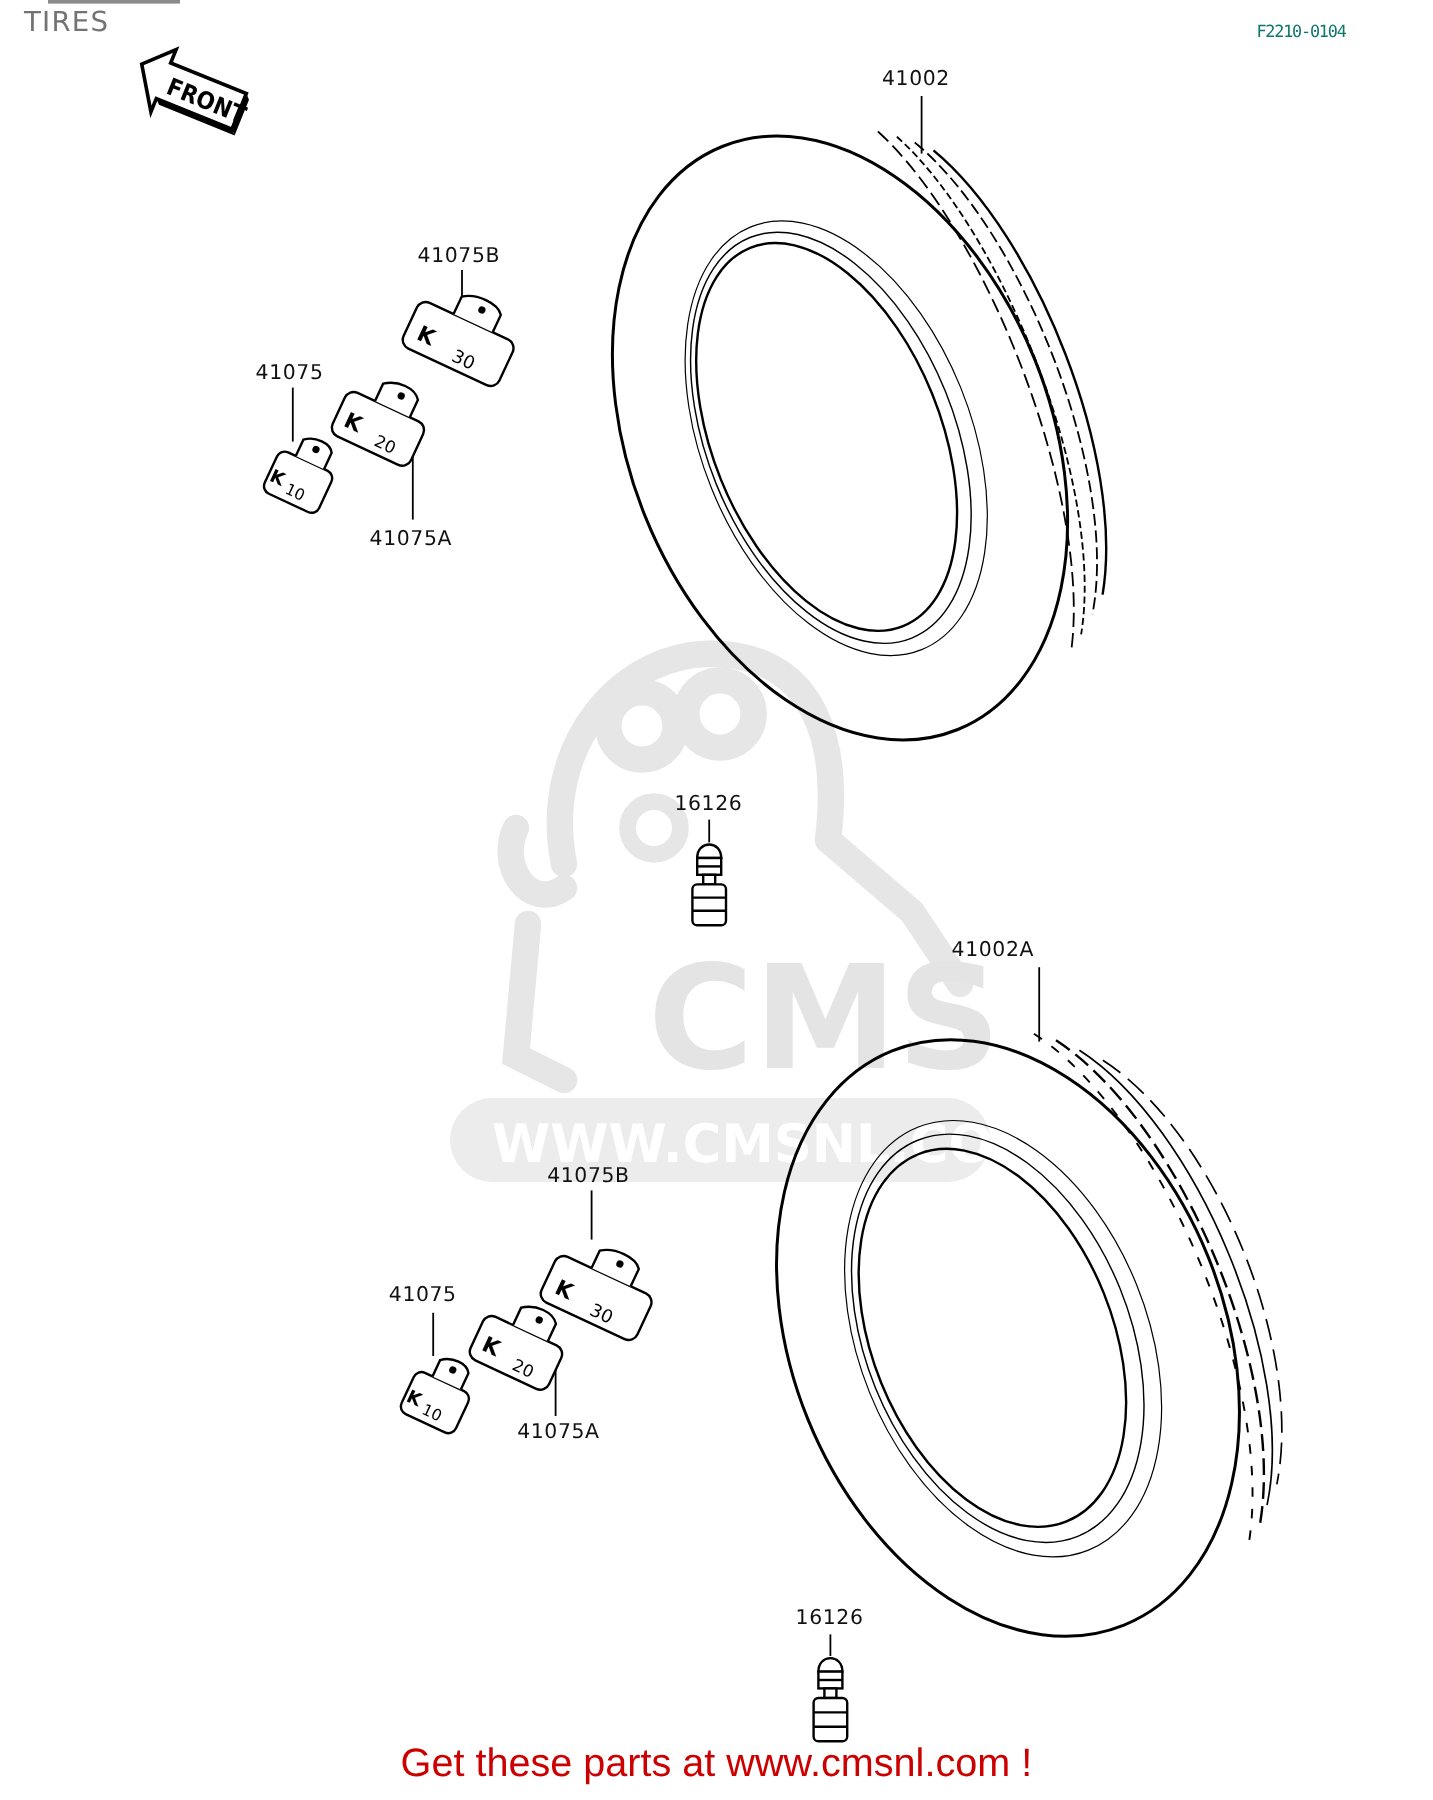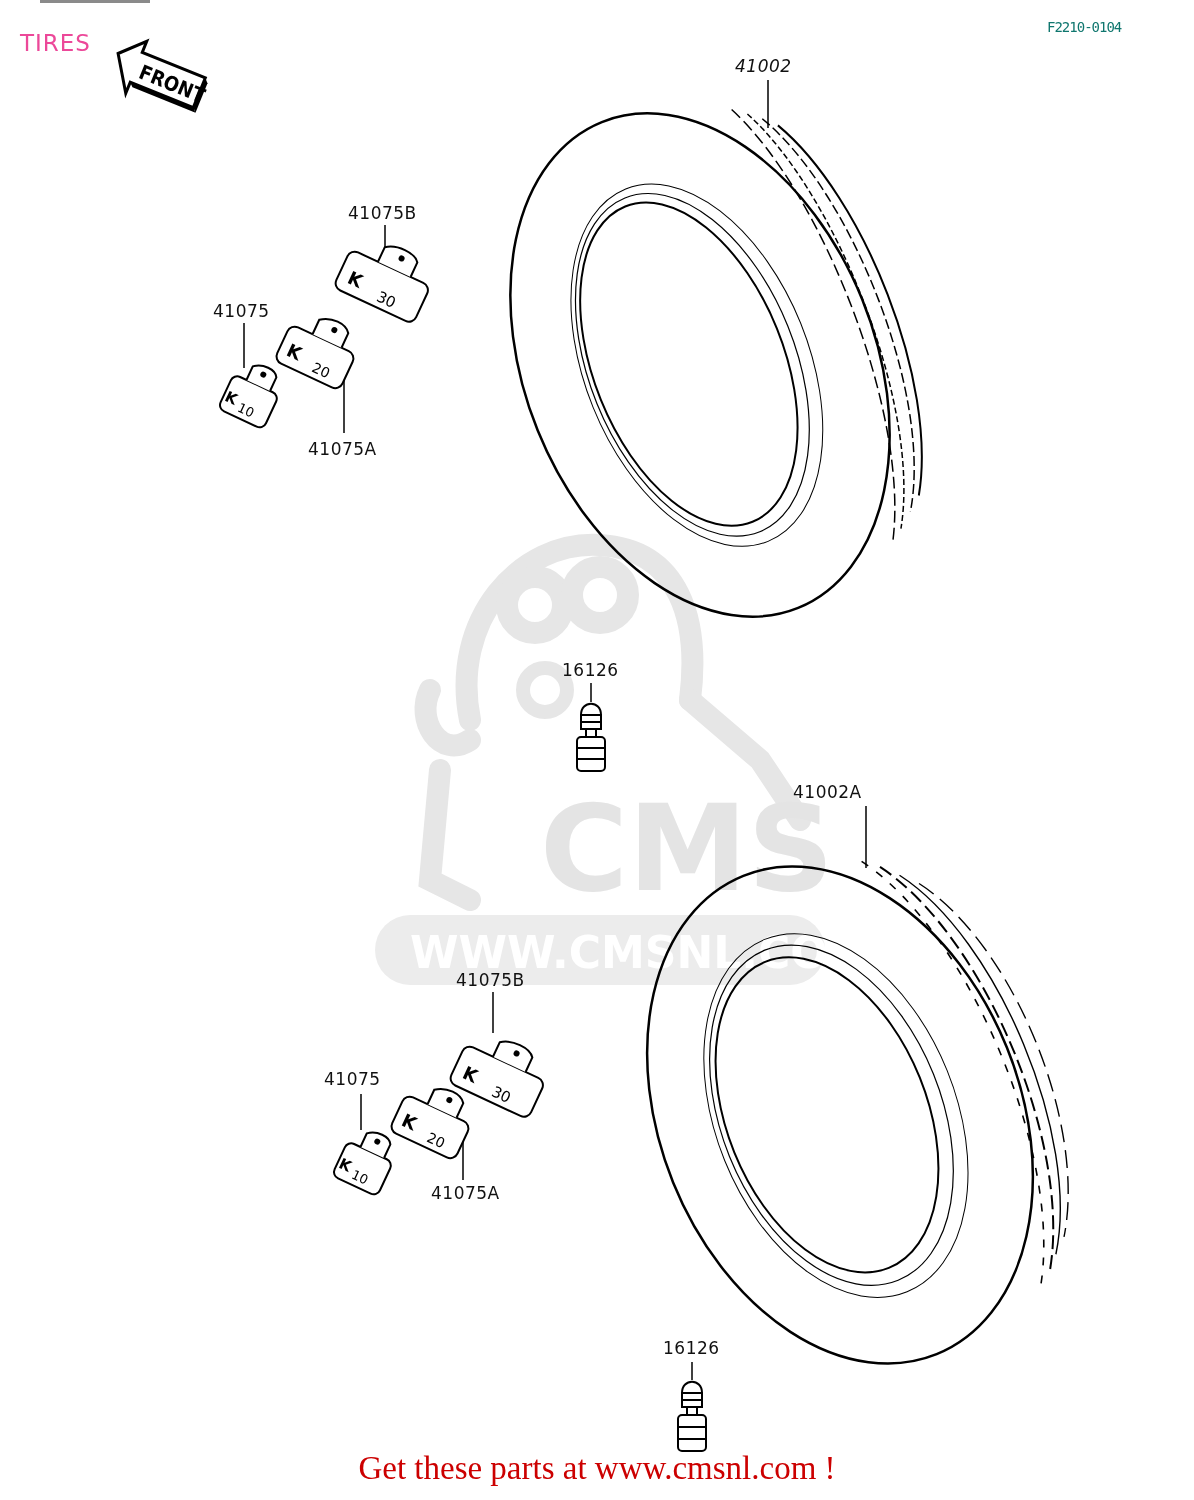--- a/index.html
+++ b/index.html
@@ -1,22 +1,22 @@
 <!DOCTYPE html>
 <html><head>
   <meta charset="utf-8">
   <style>
     html, body { margin: 0; padding: 0; background: #ffffff; }
     body { width: 1194px; height: 1500px; position: relative; overflow: hidden; font-family: "DejaVu Sans", sans-serif; }
     .abs { position: absolute; }
     .top-rule { left: 40px; top: 0; width: 110px; height: 3px; background: #8a8a8a; }
-    .section-title { left: 20px; top: 30px; font-size: 23px; color: #ec4899; letter-spacing: 1px; font-family: "DejaVu Sans", sans-serif; }
+    .section-title { left: 20px; top: 6px; font-size: 23px; color: #737373; letter-spacing: 1px; font-family: "DejaVu Sans", sans-serif; }
     .diagram-code { left: 1047px; top: 19px; font-size: 14px; color: #0f766e; font-family: "DejaVu Sans Mono", monospace; letter-spacing: -1px; }
     .part-label { font-family: "DejaVu Sans", sans-serif; font-size: 17px; color: #111; letter-spacing: 0.5px; white-space: nowrap; }
-    .promo { left: 0; width: 1194px; top: 1450px; text-align: center; font-family: Liberation Serif, serif; font-size: 33px; color: #cc0000; }
+    .promo { left: 0; width: 1194px; top: 1450px; text-align: center; font-family: Liberation Sans, sans-serif; font-size: 33px; color: #cc0000; }
     svg.layer { position: absolute; left: 0; top: 0; }
   </style>
 </head>
 <body>
 
 <div class="abs top-rule"></div>
 
 <div class="abs section-title">TIRES</div>
 <div class="abs diagram-code">F2210-0104</div>
 
@@ -147,21 +147,21 @@
   </g>
   <g transform="translate(352 1132) rotate(25)">
     <rect x="0" y="10" width="50" height="38" rx="7" fill="#fff" stroke="#000" stroke-width="2"></rect>
     <path d="M14 10 L14 -5 C22 -12, 36 -12, 40 -5 L40 10" fill="#fff" stroke="#000" stroke-width="2"></path>
     <circle cx="27" cy="-2" r="3" fill="#000"></circle>
     <text x="2" y="38" font-family="DejaVu Sans, sans-serif" font-weight="bold" font-size="15" fill="#000">K</text>
     <text x="18" y="42" font-family="DejaVu Sans, sans-serif" font-size="13" fill="#000">10</text>
   </g>
 </svg>
 
-<div class="abs part-label" style="left:735px; top:56px;font-style:italic;">41002</div>
+<div class="abs part-label" style="left:735px; top:56px;">41002</div>
 <div class="abs part-label" style="left:793px; top:782px;">41002A</div>
 <div class="abs part-label" style="left:348px; top:203px;">41075B</div>
 <div class="abs part-label" style="left:213px; top:301px;">41075</div>
 <div class="abs part-label" style="left:308px; top:439px;">41075A</div>
 <div class="abs part-label" style="left:562px; top:660px;">16126</div>
 <div class="abs part-label" style="left:456px; top:970px;">41075B</div>
 <div class="abs part-label" style="left:324px; top:1069px;">41075</div>
 <div class="abs part-label" style="left:431px; top:1183px;">41075A</div>
 <div class="abs part-label" style="left:663px; top:1338px;">16126</div>
 

